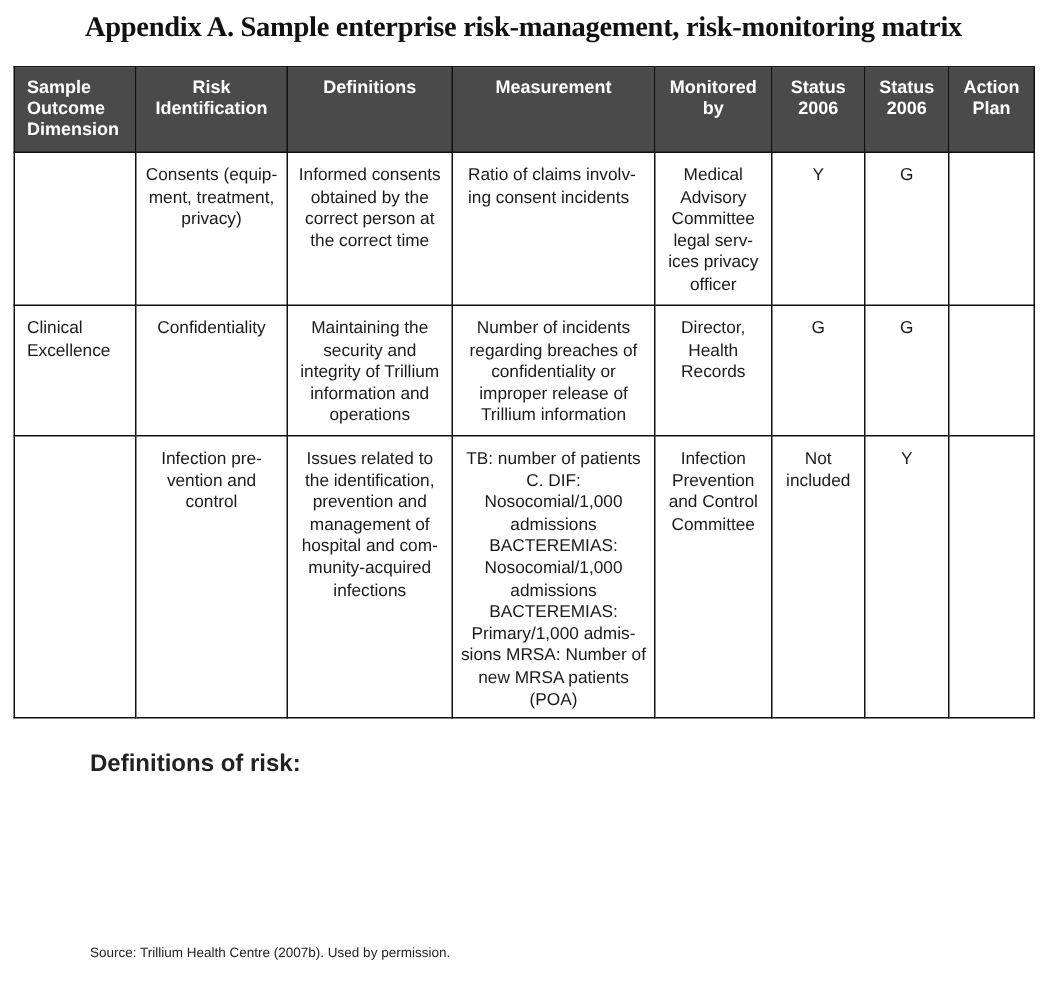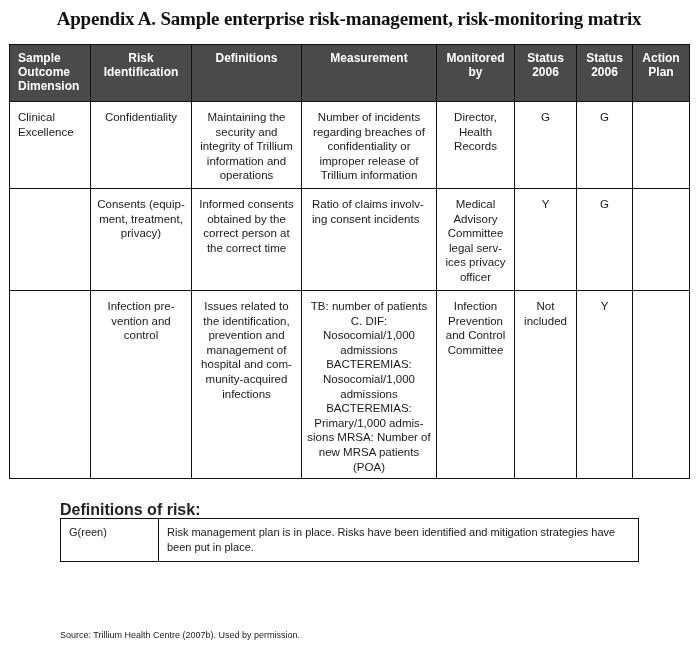--- a/index.html
+++ b/index.html
@@ -53,37 +53,37 @@
       <th>Risk Identification</th>
       <th>Definitions</th>
       <th>Measurement</th>
       <th>Monitored by</th>
       <th>Status 2006</th>
       <th>Status 2006</th>
       <th>Action Plan</th>
     </tr>
   </thead>
   <tbody>
+    <tr style="height:102px">
+      <td class="left"></td>
+      <td>Consents (equip-ment, treatment, privacy)</td>
+      <td>Informed consents obtained by the correct person at the correct time</td>
+      <td class="meas-left">Ratio of claims involv-ing consent incidents</td>
+      <td>Medical Advisory Committee legal serv-ices privacy officer</td>
+      <td>Y</td>
+      <td>G</td>
+      <td></td>
+    </tr>
     <tr style="height:87px">
       <td class="left">Clinical Excellence</td>
       <td>Confidentiality</td>
       <td>Maintaining the security and integrity of Trillium information and operations</td>
       <td>Number of incidents regarding breaches of confidentiality or improper release of Trillium information</td>
       <td>Director, Health Records</td>
       <td>G</td>
-      <td>G</td>
-      <td></td>
-    </tr>
-    <tr style="height:102px">
-      <td class="left"></td>
-      <td>Consents (equip-ment, treatment, privacy)</td>
-      <td>Informed consents obtained by the correct person at the correct time</td>
-      <td class="meas-left">Ratio of claims involv-ing consent incidents</td>
-      <td>Medical Advisory Committee legal serv-ices privacy officer</td>
-      <td>Y</td>
       <td>G</td>
       <td></td>
     </tr>
     <tr style="height:148px">
       <td class="left"></td>
       <td>Infection pre-vention and control</td>
       <td>Issues related to the identification, prevention and management of hospital and com-munity-acquired infections</td>
       <td>TB: number of patients C. DIF: Nosocomial/1,000 admissions BACTEREMIAS: Nosocomial/1,000 admissions BACTEREMIAS: Primary/1,000 admis-sions MRSA: Number of new MRSA patients (POA)</td>
       <td>Infection Prevention and Control Committee</td>
       <td>Not included</td>
@@ -94,20 +94,16 @@
 </table>
 
 <div class="defs-label">Definitions of risk:</div>
 
 <table class="defs">
   <colgroup>
       <col style="width:98px">
       <col style="width:480px">
     </colgroup>
   <tbody>
-      <tr class="r1">
-    <td>G(reen)</td>
-    <td>Risk management plan is in place. Risks have been identified and mitigation strategies have been put in place.</td>
-  </tr>
 </tbody>
   </table>
 
 <div class="source">Source: Trillium Health Centre (2007b). Used by permission.</div>
 
 </body></html>

